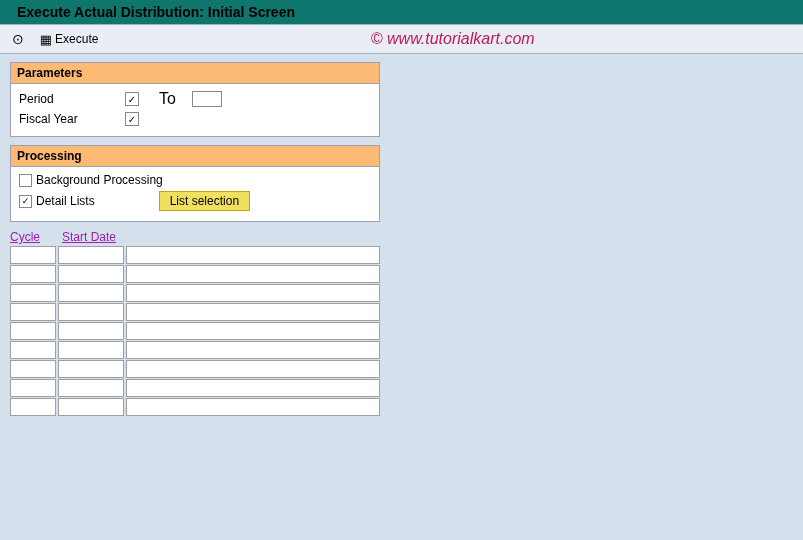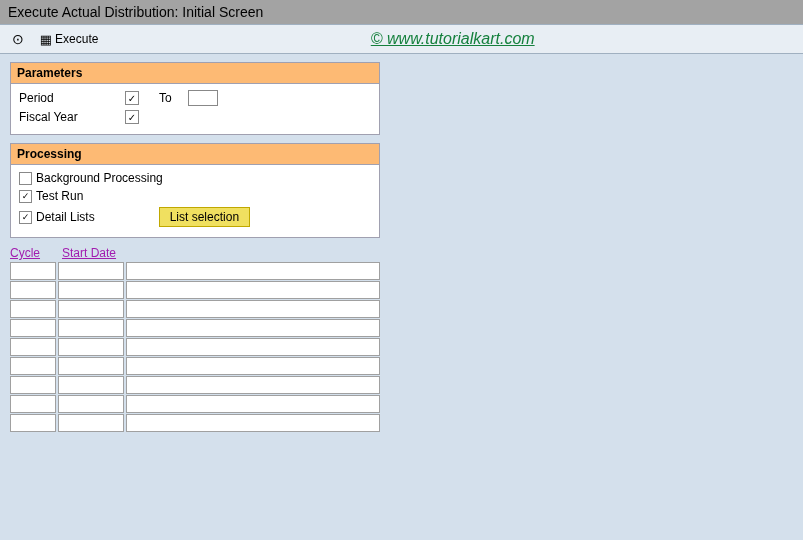--- a/index.html
+++ b/index.html
@@ -7,24 +7,24 @@
       font-family: Arial, sans-serif;
       font-size: 12px;
       background: #d4e0ec;
       width: 803px;
       height: 540px;
       overflow: hidden;
     }
 
     
     .title-bar {
-      background: #a3a3a3;
-      padding: 4px 8px;
+      background: #0f766e;
+      padding: 4px 17px;
       font-size: 14px;
-      font-weight: normal;
+      font-weight: bold;
       border-bottom: 1px solid #a0b0c0;
     }
 
     
     .toolbar {
       background: #e8eef4;
       padding: 4px 8px;
       display: flex;
       align-items: center;
       gap: 8px;
@@ -35,24 +35,23 @@
       align-items: center;
       gap: 3px;
       cursor: pointer;
       font-size: 12px;
       color: #000;
       padding: 2px 4px;
     }
     .watermark {
       flex: 1;
       text-align: center;
-      color: #15803d;
+      color: #be185d;
       font-size: 16px;
       font-style: italic;
-      text-decoration: underline;
     }
 
     
     .main-content {
       padding: 8px 10px;
     }
 
     
     .section-box {
       border: 1px solid #a0a0b0;
@@ -91,21 +90,21 @@
       align-items: center;
       justify-content: center;
       font-size: 10px;
     }
     .param-checkbox.checked::after {
       content: '✓';
       font-size: 10px;
     }
     .param-to-label {
       margin-left: 4px;
-      font-size: 12px;
+      font-size: 16px;
     }
     .param-input-small {
       width: 30px;
       height: 16px;
       border: 1px solid #888;
       background: #fff;
     }
 
     
     .processing-row {
@@ -220,24 +219,20 @@
 
   <div class="section-box">
     <div class="section-header">Processing</div>
     <div class="section-body">
 
       <div class="processing-row">
         <div class="proc-checkbox"></div>
         <span class="proc-label">Background Processing</span>
       </div>
 
-      <div class="processing-row">
-        <div class="proc-checkbox checked"></div>
-        <span class="proc-label">Test Run</span>
-      </div>
 
       <div class="processing-row">
         <div class="proc-checkbox checked"></div>
         <span class="proc-label">Detail Lists</span>
         <button class="list-selection-btn">List selection</button>
       </div>
     </div>
   </div>
 
   <div class="table-section">

